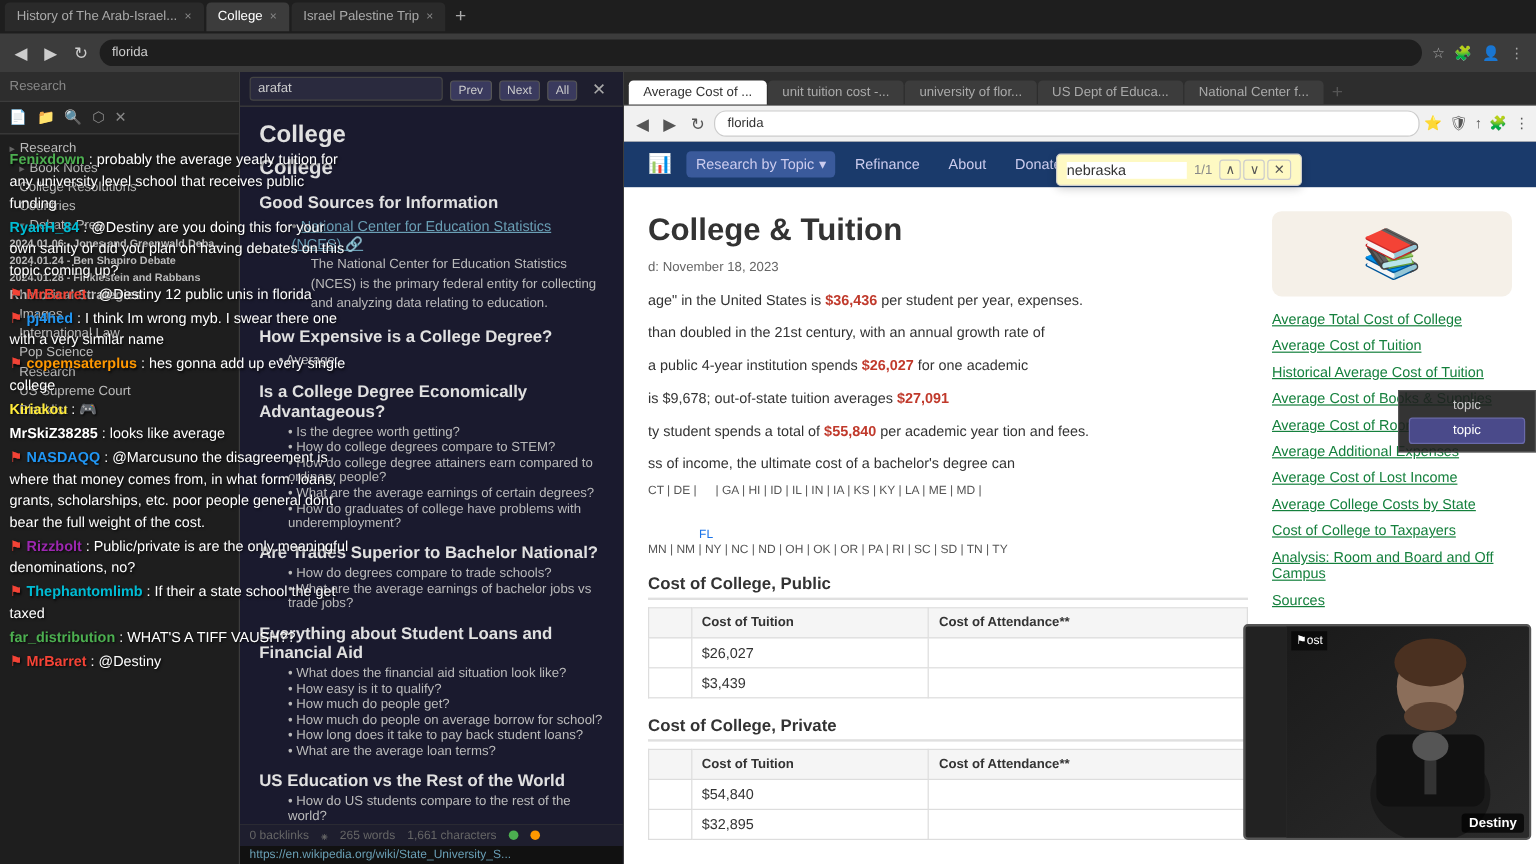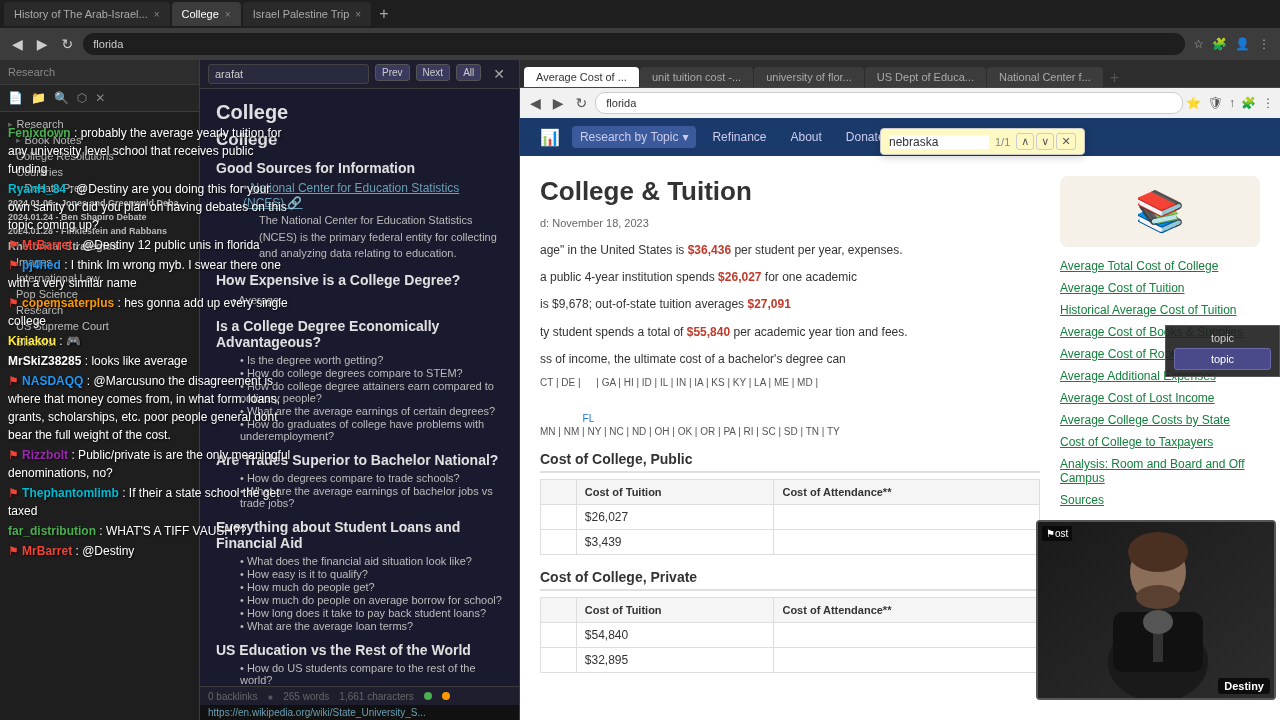--- a/index.html
+++ b/index.html
@@ -29,21 +29,21 @@
     .left-panel-toolbar { display: flex; gap: 4px; padding: 4px 6px; background: #252525; border-bottom: 1px solid #3c3c3c; }
     .toolbar-icon { color: #888; font-size: 12px; cursor: pointer; padding: 2px; }
     .tree-area { flex: 1; overflow-y: auto; padding: 4px 0; }
     .tree-item { padding: 2px 8px; font-size: 11px; color: #bbb; cursor: pointer; display: flex; align-items: center; gap: 4px; }
     .tree-item.indent1 { padding-left: 16px; }
     .tree-item.indent2 { padding-left: 8px; font-weight: bold; }
     .tree-arrow { color: #666; font-size: 9px; }
 
     
     .middle-panel { width: 320px; background: #1a1a2e; border-right: 1px solid #3c3c3c; display: flex; flex-direction: column; flex-shrink: 0; overflow: hidden; }
-    .middle-toolbar { display: flex; align-items: flex-start; background: #1e1e2e; padding: 4px 8px; border-bottom: 1px solid #3c3c3c; gap: 6px; }
+    .middle-toolbar { display: flex; align-items: flex-end; background: #1e1e2e; padding: 4px 8px; border-bottom: 1px solid #3c3c3c; gap: 6px; }
     .middle-toolbar input { flex: 1; background: #2a2a3e; border: 1px solid #444; border-radius: 3px; color: #ccc; font-size: 11px; padding: 2px 6px; height: 20px; }
     .middle-toolbar button { font-size: 10px; padding: 2px 6px; background: #3a3a5e; border: 1px solid #555; color: #ccc; border-radius: 3px; cursor: pointer; }
     .middle-content { flex: 1; overflow-y: auto; padding: 12px 16px; background: #1a1a2e; }
     .note-title { font-size: 20px; font-weight: bold; color: #e0e0e0; margin-bottom: 6px; }
     .note-subtitle { font-size: 17px; font-weight: bold; color: #e0e0e0; margin-bottom: 10px; }
     .note-section { margin-bottom: 10px; }
     .note-section-title { font-size: 14px; font-weight: bold; color: #e0e0e0; margin-bottom: 4px; }
     .note-link { color: #6a9fb5; font-size: 12px; text-decoration: underline; cursor: pointer; }
     .note-text { font-size: 11px; color: #bbb; line-height: 1.5; margin: 2px 0 2px 16px; }
     .note-subitem { font-size: 11px; color: #bbb; margin: 1px 0 1px 24px; }
@@ -103,21 +103,21 @@
     .chat-name.green { color: #4caf50; }
     .chat-name.blue { color: #2196f3; }
     .chat-name.red { color: #f44336; }
     .chat-name.yellow { color: #ffeb3b; }
     .chat-name.purple { color: #9c27b0; }
     .chat-name.cyan { color: #00bcd4; }
     .chat-name.orange { color: #ff9800; }
     .chat-name.white { color: #fff; }
 
     
-    .webcam-overlay { position: absolute; bottom: 20px; right: 4px; width: 240px; height: 180px; background: #222; border: 2px solid #555; border-radius: 4px; overflow: hidden; z-index: 60; }
+    .webcam-overlay { position: absolute; bottom: 20px; right: 4px; width: 240px; height: 180px; background: #222; border: 2px solid #555; border-radius: 4px; overflow: hidden; z-index: 60; padding-left: 34px; }
     .webcam-person { width: 100%; height: 100%; background: #2d2d2d; position: relative; }
     .webcam-label { position: absolute; bottom: 4px; right: 4px; background: rgba(0,0,0,0.7); color: #fff; font-size: 11px; font-weight: bold; padding: 2px 6px; border-radius: 3px; }
     .webcam-cost-label { position: absolute; top: 4px; left: 4px; background: rgba(0,0,0,0.6); color: #fff; font-size: 10px; padding: 2px 4px; }
 
     
     .topic-btn-area { position: absolute; right: 0; top: 265px; width: 115px; background: rgba(30,30,30,0.9); border: 1px solid #555; padding: 6px 8px; z-index: 55; display: flex; flex-direction: column; align-items: center; gap: 4px; }
     .topic-btn { background: #4a4a8a; border: 1px solid #6a6aaa; color: #fff; font-size: 11px; padding: 4px 10px; border-radius: 3px; cursor: pointer; width: 100%; text-align: center; }
     .topic-label { color: #ccc; font-size: 11px; }
 
     .icon-book { font-size: 40px; }
@@ -342,20 +342,21 @@
       </div>
 
       <div class="web-inner">
         <div class="web-main">
           <div class="web-header">College &amp; Tuition</div>
           <div class="web-updated">d: November 18, 2023</div>
 
           <div class="web-text">
             age" in the United States is <span class="web-highlight">$36,436</span> per student per year, expenses.
           </div>
+          <div class="web-text">than doubled in the 21st century, with an annual growth rate of</div>
           <div class="web-text">a public 4-year institution spends <span class="web-highlight">$26,027</span> for one academic</div>
           <div class="web-text">is $9,678; out-of-state tuition averages <span class="web-highlight">$27,091</span></div>
           <div class="web-text">ty student spends a total of <span class="web-highlight">$55,840</span> per academic year tion and fees.</div>
           <div class="web-text">ss of income, the ultimate cost of a bachelor's degree can</div>
 
           <div class="state-links">
             <span style="color:#555;font-size:10px;">CT | DE | </span>
             <span class="state-link">FL</span>
             <span style="color:#555;font-size:10px;"> | GA | HI | ID | IL | IN | IA | KS | KY | LA | ME | MD |</span>
             <span style="color:#555;font-size:10px;">MN | NM | NY | NC | ND | OH | OK | OR | PA | RI | SC | SD | TN | TY</span>

